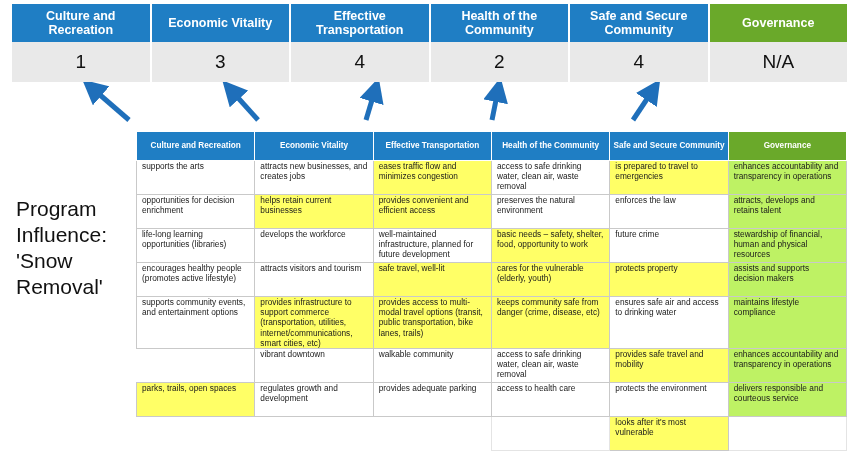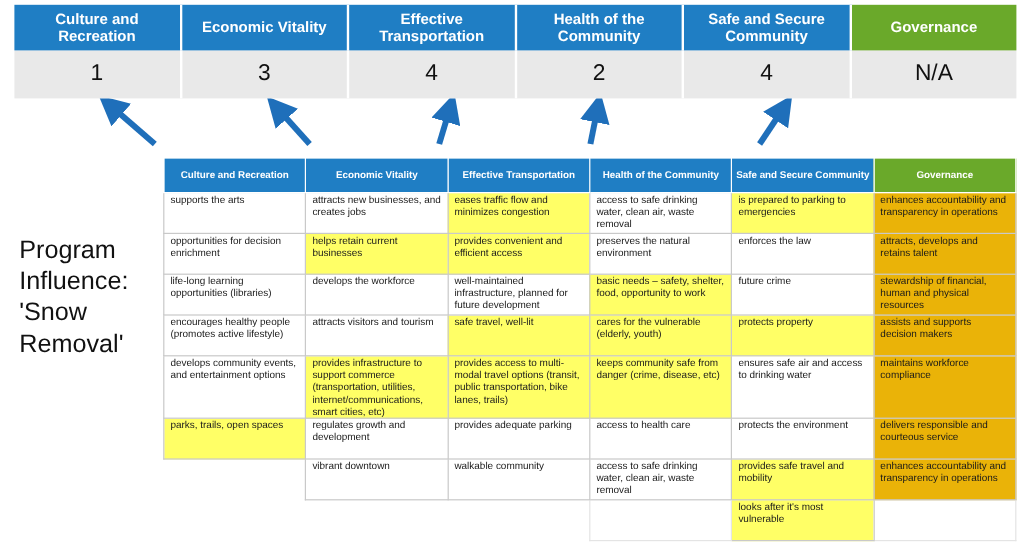--- a/index.html
+++ b/index.html
@@ -114,21 +114,21 @@
     line-height: 10.2px;
     color: #1a1a1a;
     vertical-align: top;
     padding: 0 5px;
     border: 1px solid #c9c9c9;
     background: #ffffff;
     height: 34px;
     box-sizing: border-box;
   }
   #matrix td.hl { background: #ffff66; }
-  #matrix td.shade { background: #eab308; }
+  #matrix td.shade { background: #bef264; }
   #matrix td.empty { border: 1px solid #e4e4e4; background: #ffffff; }
   #matrix td.blank-left { border: none; background: #ffffff; }
 </style>
 </head>
 <body>
 
 <div id="top-band">
   <div id="top-header-row">
       <div class="top-head-cell th-blue">Culture and Recreation</div>
       <div class="top-head-cell th-blue">Economic Vitality</div>
@@ -174,21 +174,21 @@
         <th class="h-blue">Safe and Secure Community</th>
         <th class="h-green">Governance</th>
       </tr>
   </thead>
   <tbody>
       <tr>
         <td>supports the arts</td>
         <td>attracts new businesses, and creates jobs</td>
         <td class="hl">eases traffic flow and minimizes congestion</td>
         <td>access to safe drinking water, clean air, waste removal</td>
-        <td class="hl">is prepared to parking to emergencies</td>
+        <td class="hl">is prepared to travel to emergencies</td>
         <td class="shade">enhances accountability and transparency in operations</td>
       </tr>
       <tr>
         <td>opportunities for decision enrichment</td>
         <td class="hl">helps retain current businesses</td>
         <td class="hl">provides convenient and efficient access</td>
         <td>preserves the natural environment</td>
         <td>enforces the law</td>
         <td class="shade">attracts, develops and retains talent</td>
       </tr>
@@ -202,45 +202,45 @@
       </tr>
       <tr>
         <td>encourages healthy people (promotes active lifestyle)</td>
         <td>attracts visitors and tourism</td>
         <td class="hl">safe travel, well-lit</td>
         <td class="hl">cares for the vulnerable (elderly, youth)</td>
         <td class="hl">protects property</td>
         <td class="shade">assists and supports decision makers</td>
       </tr>
       <tr>
-        <td>develops community events, and entertainment options</td>
+        <td>supports community events, and entertainment options</td>
         <td class="hl">provides infrastructure to support commerce (transportation, utilities, internet/communications, smart cities, etc)</td>
         <td class="hl">provides access to multi-modal travel options (transit, public transportation, bike lanes, trails)</td>
         <td class="hl">keeps community safe from danger (crime, disease, etc)</td>
         <td>ensures safe air and access to drinking water</td>
-        <td class="shade">maintains workforce compliance</td>
+        <td class="shade">maintains lifestyle compliance</td>
+      </tr>
+      <tr>
+        <td class="blank-left"></td>
+        <td>vibrant downtown</td>
+        <td>walkable community</td>
+        <td>access to safe drinking water, clean air, waste removal</td>
+        <td class="hl">provides safe travel and mobility</td>
+        <td class="shade">enhances accountability and transparency in operations</td>
       </tr>
       <tr>
         <td class="hl">parks, trails, open spaces</td>
         <td>regulates growth and development</td>
         <td>provides adequate parking</td>
         <td>access to health care</td>
         <td>protects the environment</td>
         <td class="shade">delivers responsible and courteous service</td>
       </tr>
       <tr>
         <td class="blank-left"></td>
-        <td>vibrant downtown</td>
-        <td>walkable community</td>
-        <td>access to safe drinking water, clean air, waste removal</td>
-        <td class="hl">provides safe travel and mobility</td>
-        <td class="shade">enhances accountability and transparency in operations</td>
-      </tr>
-      <tr>
-        <td class="blank-left"></td>
         <td class="blank-left"></td>
         <td class="blank-left"></td>
         <td class="empty"></td>
         <td class="hl">looks after it's most vulnerable</td>
         <td class="empty"></td>
       </tr>
     </tbody>
 </table>
 
 </body></html>

